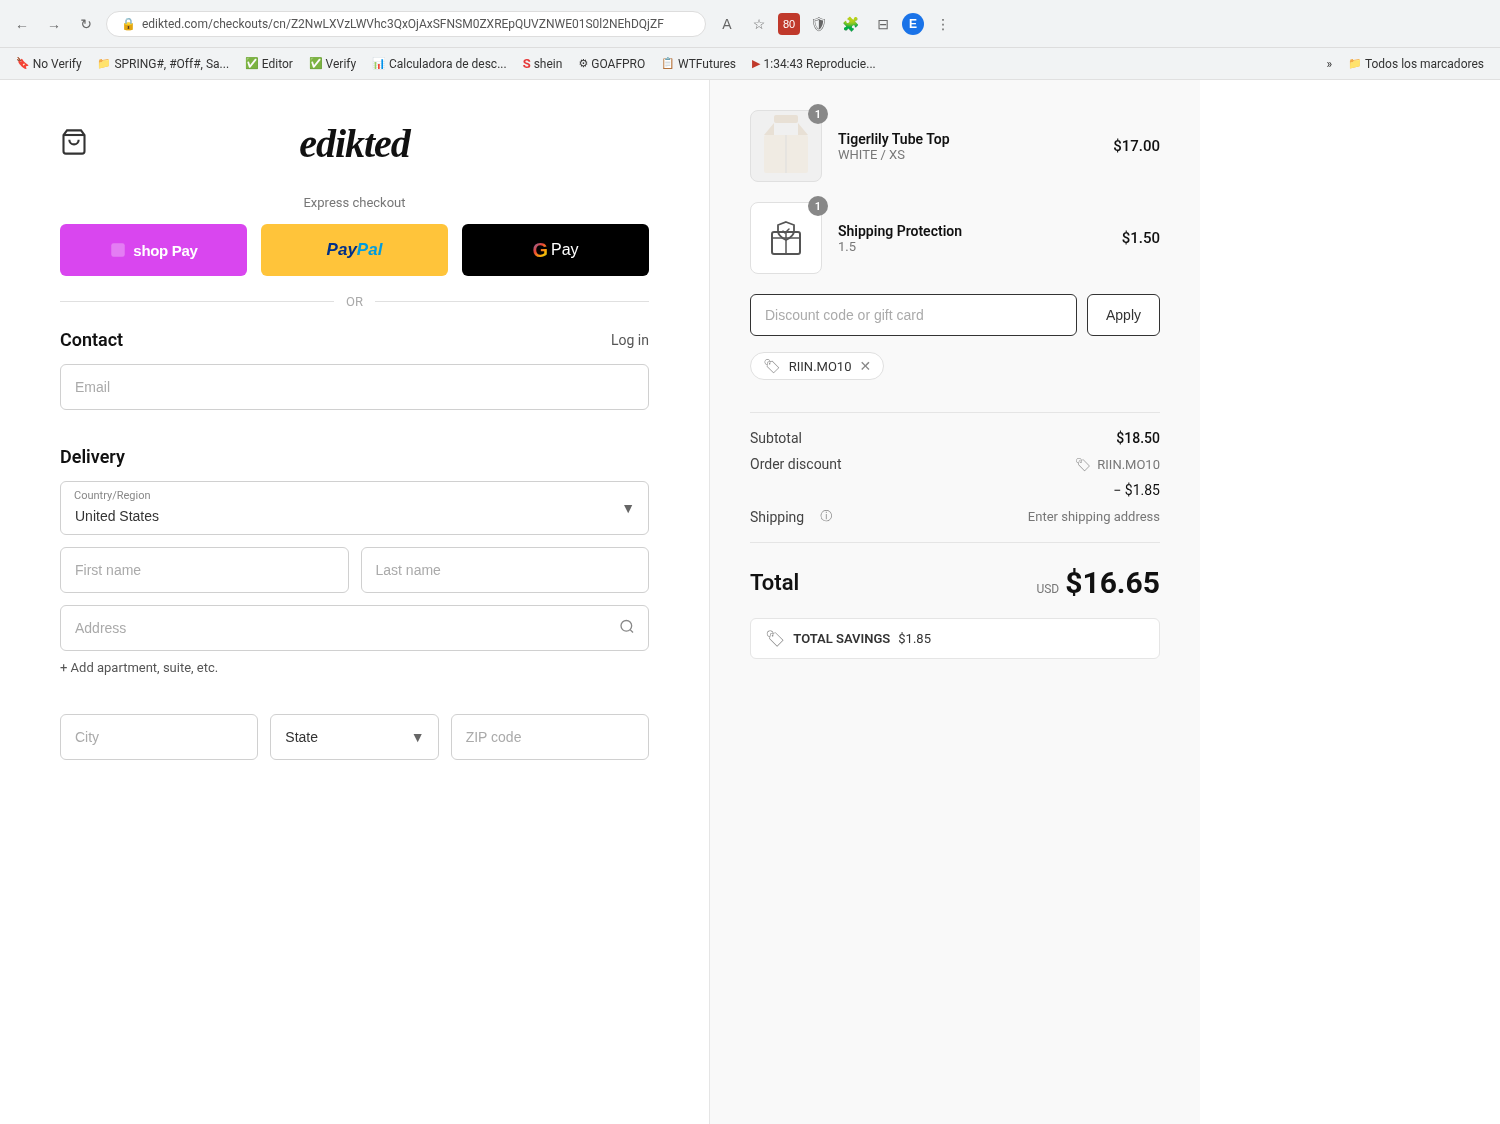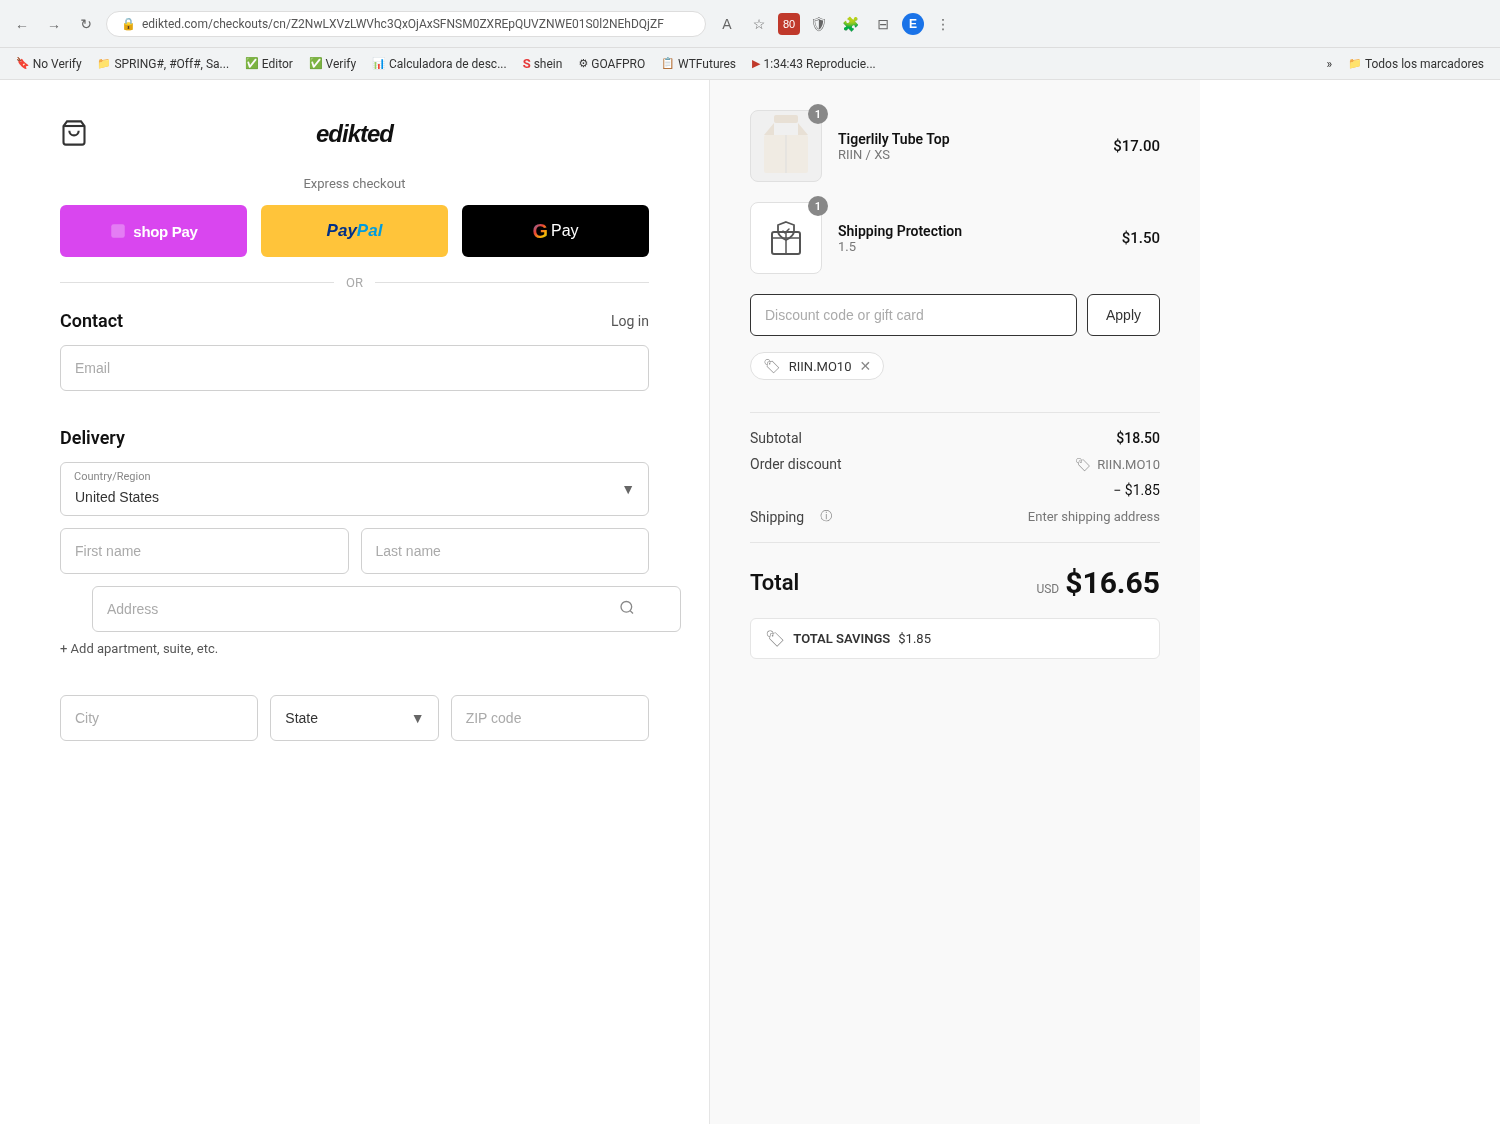--- a/index.html
+++ b/index.html
@@ -17,21 +17,21 @@
     .bookmarks-bar { background: #f1f3f4; border-bottom: 1px solid #e0e0e0; padding: 4px 10px; display: flex; align-items: center; gap: 4px; height: 32px; font-size: 12px; color: #333; overflow: hidden; }
     .bookmark-item { display: flex; align-items: center; gap: 3px; padding: 2px 6px; border-radius: 4px; cursor: pointer; white-space: nowrap; }
     .bm-icon { font-size: 11px; }
     .bm-more { margin-left: auto; }
 
     
     .page-wrapper { display: flex; min-height: calc(1124px - 80px); background: white; }
 
     
     .left-panel { flex: 1; padding: 40px 60px; background: white; border-right: 1px solid #e5e5e5; max-width: 710px; }
-    .logo-text { font-size: 24px; font-weight: 900; letter-spacing: -1px; font-family: Liberation Sans, sans-serif; font-style: italic; color: #111; text-align: right; }
+    .logo-text { font-size: 40px; font-weight: 900; letter-spacing: -1px; font-family: Liberation Serif, serif; font-style: italic; color: #111; text-align: right; }
 
     
     .express-checkout-section { text-align: center; margin-bottom: 20px; }
     .express-checkout-label { color: #777; font-size: 13px; margin-bottom: 14px; }
     .express-buttons { display: flex; gap: 14px; }
     .express-btn { flex: 1; height: 52px; border-radius: 6px; border: none; cursor: pointer; display: flex; align-items: center; justify-content: center; font-size: 15px; font-weight: 600; }
     .btn-shoppay { background: #d946ef; color: white; }
     .btn-paypal { background: #ffc43a; color: #003087; }
     .btn-gpay { background: #000; color: white; }
     .or-divider { display: flex; align-items: center; gap: 12px; margin: 18px 0; color: #aaa; font-size: 13px; }
@@ -49,21 +49,21 @@
     .delivery-section { margin-top: 24px; }
     .country-select-wrap { position: relative; margin-bottom: 12px; }
     .country-select-label { position: absolute; top: 8px; left: 14px; font-size: 11px; color: #888; }
     .country-select { width: 100%; border: 1px solid #d0d0d0; border-radius: 6px; padding: 26px 14px 10px; font-size: 14px; color: #333; background: white; appearance: none; outline: none; cursor: pointer; }
     .country-select-arrow { position: absolute; right: 14px; top: 50%; transform: translateY(-50%); color: #666; pointer-events: none; }
 
     .name-row { display: flex; gap: 12px; margin-bottom: 12px; }
     .name-row .form-field { margin-bottom: 0; }
 
     .address-wrap { position: relative; margin-bottom: 8px; }
-    .address-wrap .form-field { padding-right: 40px; margin-bottom: 0; margin-left: 32px; }
+    .address-wrap .form-field { padding-right: 40px; margin-bottom: 0; }
     .address-search-icon { position: absolute; right: 14px; top: 50%; transform: translateY(-50%); color: #888; }
 
     .add-apt-link { color: #555; font-size: 13px; margin-bottom: 25px; display: inline-block; cursor: pointer; }
 
     .city-state-row { display: flex; gap: 12px; margin-top: 14px; border-radius: 22px; }
     .city-field { flex: 1; }
     .state-select-wrap { flex: 1; position: relative; }
     .state-select { width: 100%; border: 1px solid #d0d0d0; border-radius: 6px; padding: 14px 14px; font-size: 14px; color: #333; background: white; appearance: none; outline: none; cursor: pointer; }
     .state-arrow { position: absolute; right: 14px; top: 50%; transform: translateY(-50%); color: #666; pointer-events: none; }
     .zip-field { flex: 1; }
@@ -297,21 +297,21 @@
             <polygon points="14,8 4,20 14,20" fill="#e8e0d5"></polygon>
             <polygon points="38,8 48,20 38,20" fill="#e8e0d5"></polygon>
             <rect x="4" y="20" width="44" height="38" rx="2" fill="#f0ebe3"></rect>
             <line x1="26" y1="20" x2="26" y2="58" stroke="#ddd" stroke-width="1"></line>
           </svg>
         </div>
         <div class="item-badge">1</div>
       </div>
       <div class="item-details">
         <div class="item-name">Tigerlily Tube Top</div>
-        <div class="item-variant">RIIN / XS</div>
+        <div class="item-variant">WHITE / XS</div>
       </div>
       <div class="item-price">$17.00</div>
     </div>
 
     
     <div class="order-item">
       <div class="item-image-wrap">
         <div class="shipping-icon">
           <svg width="44" height="44" viewBox="0 0 44 44">
 

